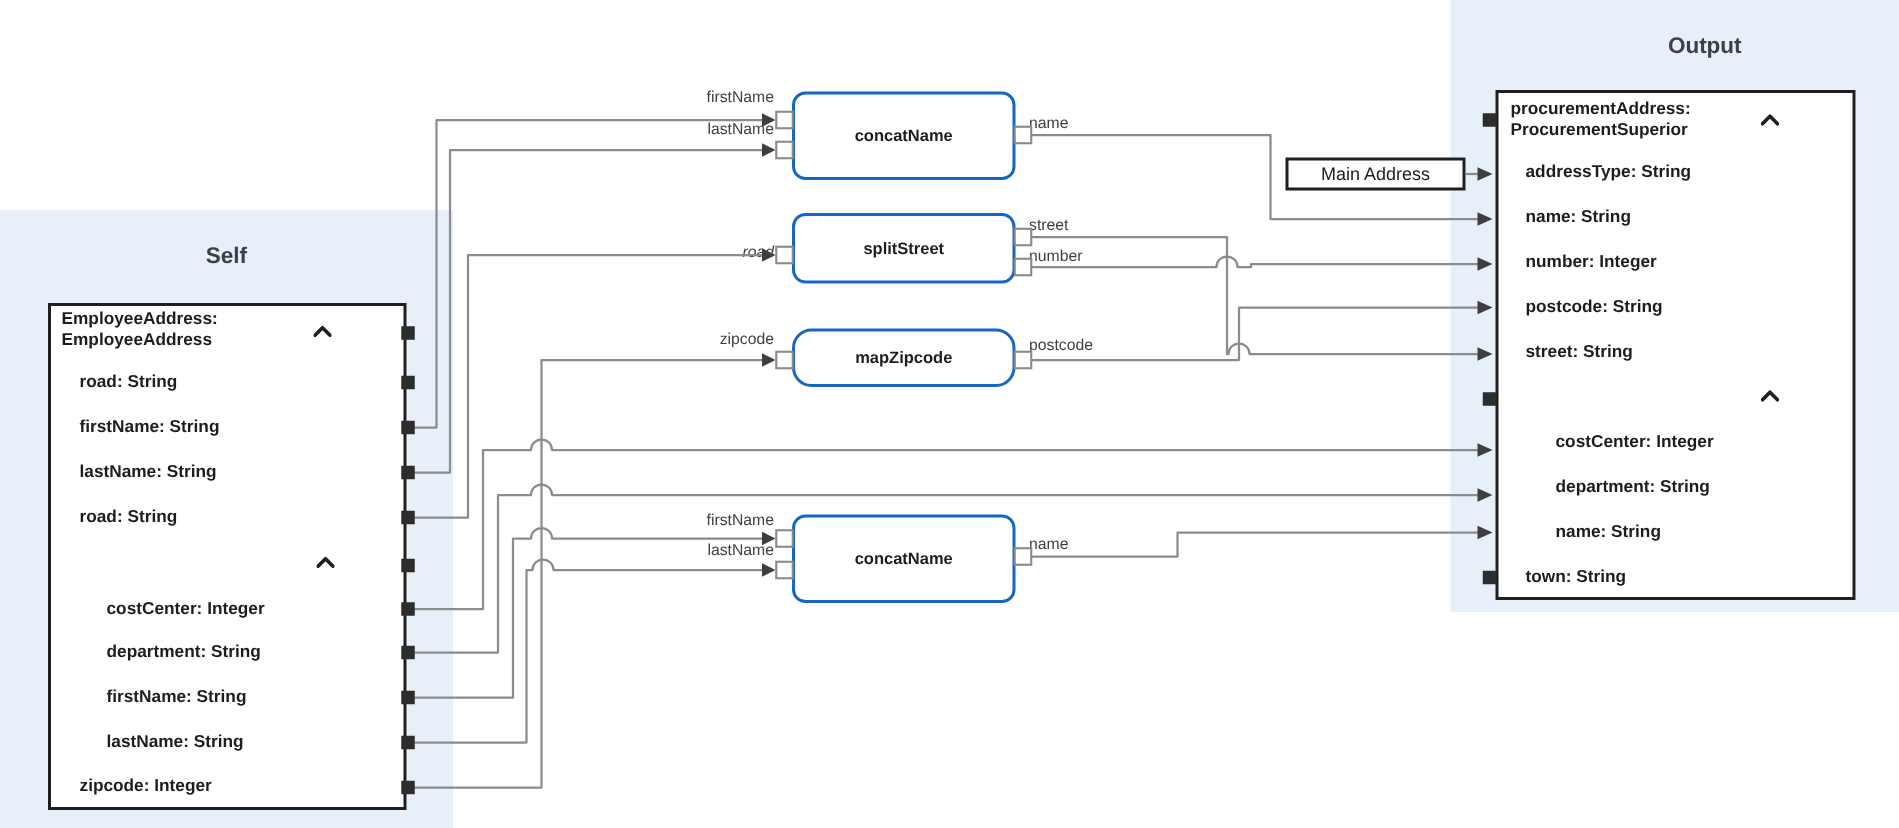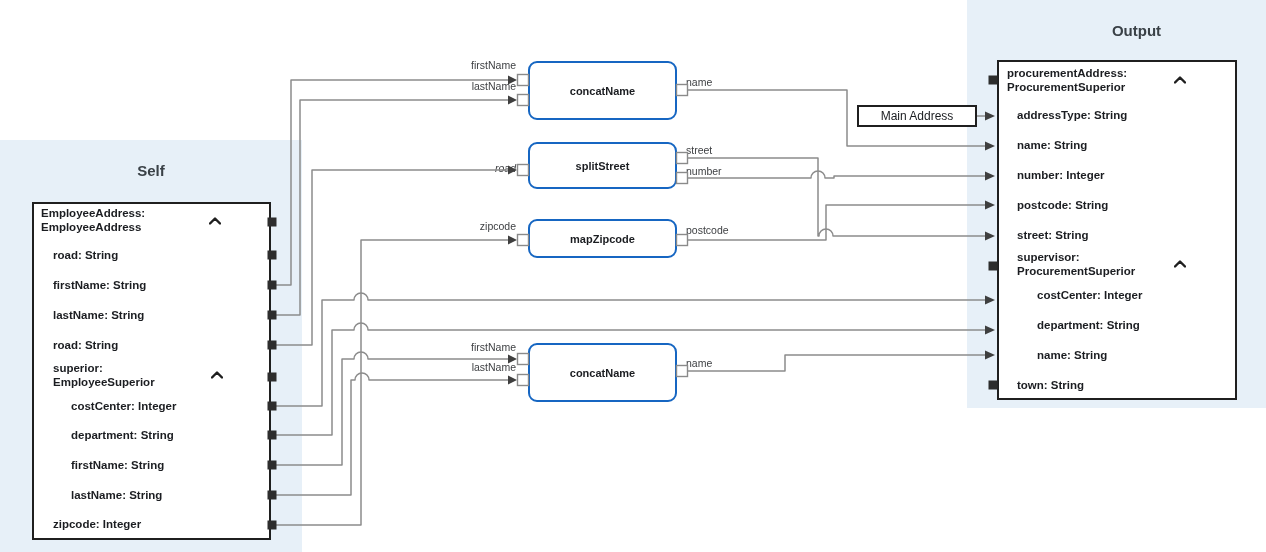--- a/index.html
+++ b/index.html
@@ -42,22 +42,20 @@
   <div class="schema-box" style="left:32px;top:202px;width:239px;height:338px;">
     <div class="row" style="left:7px;top:2px;width:160px;">EmployeeAddress:
 EmployeeAddress</div>
     <svg class="chev" style="left:175px;top:13px;" width="12" height="8">
       <polyline points="1,6.5 6,1.5 11,6.5" stroke="#1f1f1f" stroke-width="2.4" fill="none" stroke-linecap="round" stroke-linejoin="round"></polyline>
     </svg>
     <div class="row" style="left:19px;top:44px;">road: String</div>
     <div class="row" style="left:19px;top:74px;">firstName: String</div>
     <div class="row" style="left:19px;top:104px;">lastName: String</div>
     <div class="row" style="left:19px;top:134px;">road: String</div>
-    <div class="row" style="left:19px;top:157px;width:150px;">superior:
-EmployeeSuperior</div>
     <svg class="chev" style="left:177px;top:167px;" width="12" height="8">
       <polyline points="1,6.5 6,1.5 11,6.5" stroke="#1f1f1f" stroke-width="2.4" fill="none" stroke-linecap="round" stroke-linejoin="round"></polyline>
     </svg>
     <div class="row" style="left:37px;top:195px;">costCenter: Integer</div>
     <div class="row" style="left:37px;top:224px;">department: String</div>
     <div class="row" style="left:37px;top:254px;">firstName: String</div>
     <div class="row" style="left:37px;top:284px;">lastName: String</div>
     <div class="row" style="left:19px;top:313px;text-align:center;">zipcode: Integer</div>
   </div>
 
@@ -65,38 +63,36 @@
     <div class="row" style="left:8px;top:4px;width:160px;">procurementAddress:
 ProcurementSuperior</div>
     <svg class="chev" style="left:175px;top:14px;" width="12" height="8">
       <polyline points="1,6.5 6,1.5 11,6.5" stroke="#1f1f1f" stroke-width="2.4" fill="none" stroke-linecap="round" stroke-linejoin="round"></polyline>
     </svg>
     <div class="row" style="left:18px;top:46px;">addressType: String</div>
     <div class="row" style="left:18px;top:76px;">name: String</div>
     <div class="row" style="left:18px;top:106px;">number: Integer</div>
     <div class="row" style="left:18px;top:136px;">postcode: String</div>
     <div class="row" style="left:18px;top:166px;">street: String</div>
-    <div class="row" style="left:18px;top:188px;width:150px;">supervisor:
-ProcurementSuperior</div>
     <svg class="chev" style="left:175px;top:198px;" width="12" height="8">
       <polyline points="1,6.5 6,1.5 11,6.5" stroke="#1f1f1f" stroke-width="2.4" fill="none" stroke-linecap="round" stroke-linejoin="round"></polyline>
     </svg>
     <div class="row" style="left:38px;top:226px;">costCenter: Integer</div>
     <div class="row" style="left:38px;top:256px;">department: String</div>
     <div class="row" style="left:38px;top:286px;">name: String</div>
     <div class="row" style="left:18px;top:316px;">town: String</div>
   </div>
 
   <div class="tbox" style="top:61px;height:59px;">
     <span>concatName</span>
   </div>
   <div class="tbox" style="top:142px;height:47px;">
     <span>splitStreet</span>
   </div>
-  <div class="tbox" style="top:219px;height:39px;">
+  <div class="tbox" style="top:219px;height:39px;border-radius:13px;">
     <span>mapZipcode</span>
   </div>
   <div class="tbox" style="top:343px;height:59px;">
     <span>concatName</span>
   </div>
 
   <div class="mainaddr">
     <span>Main Address</span>
   </div>
 

